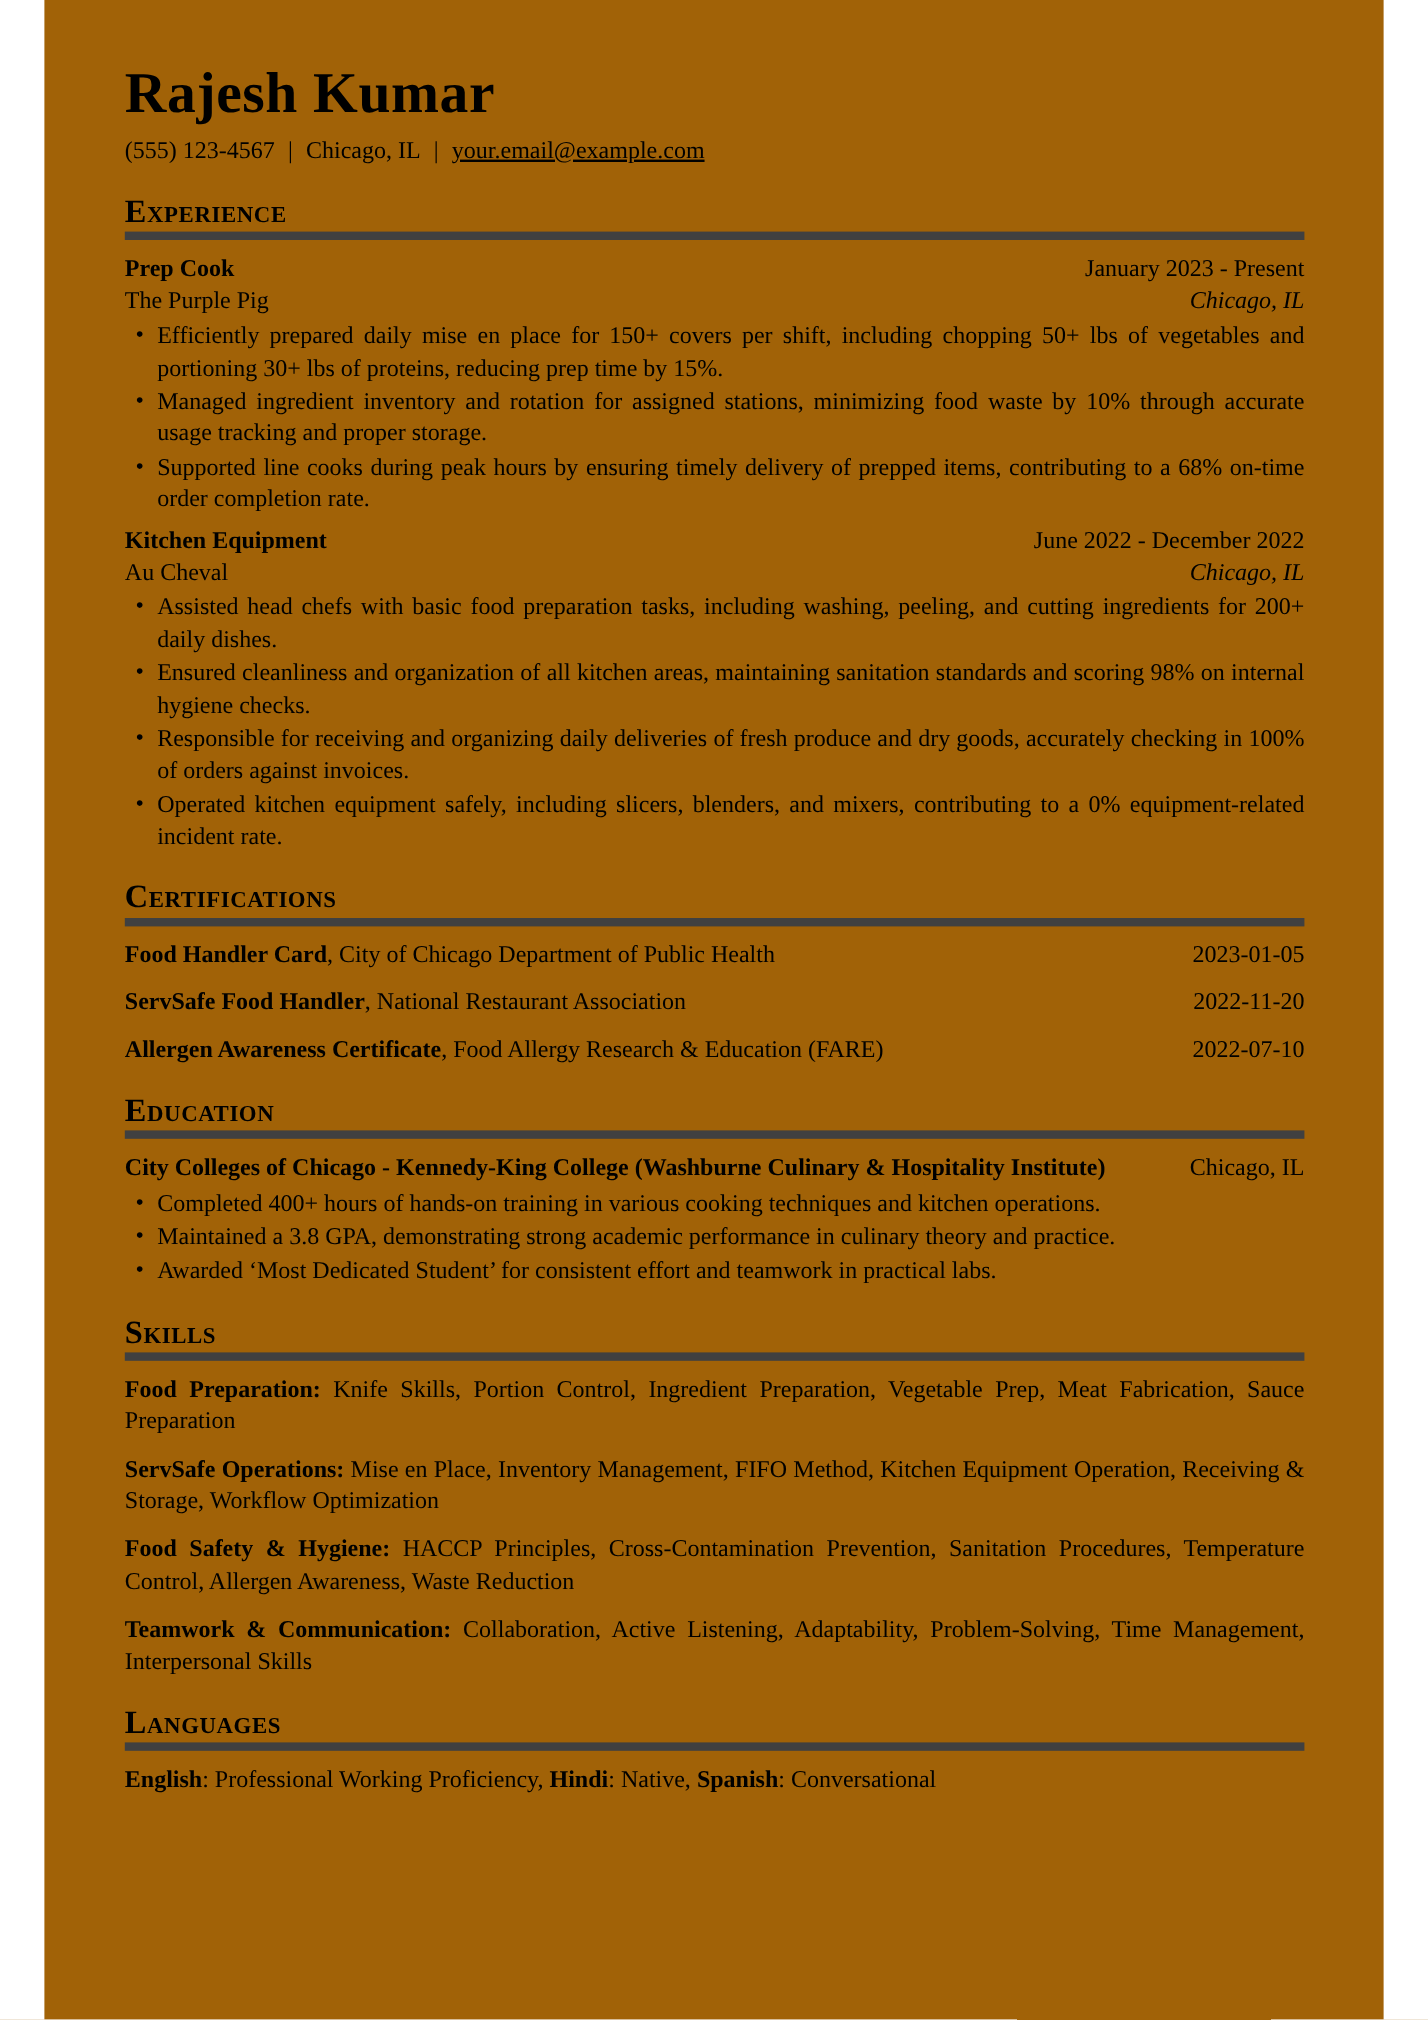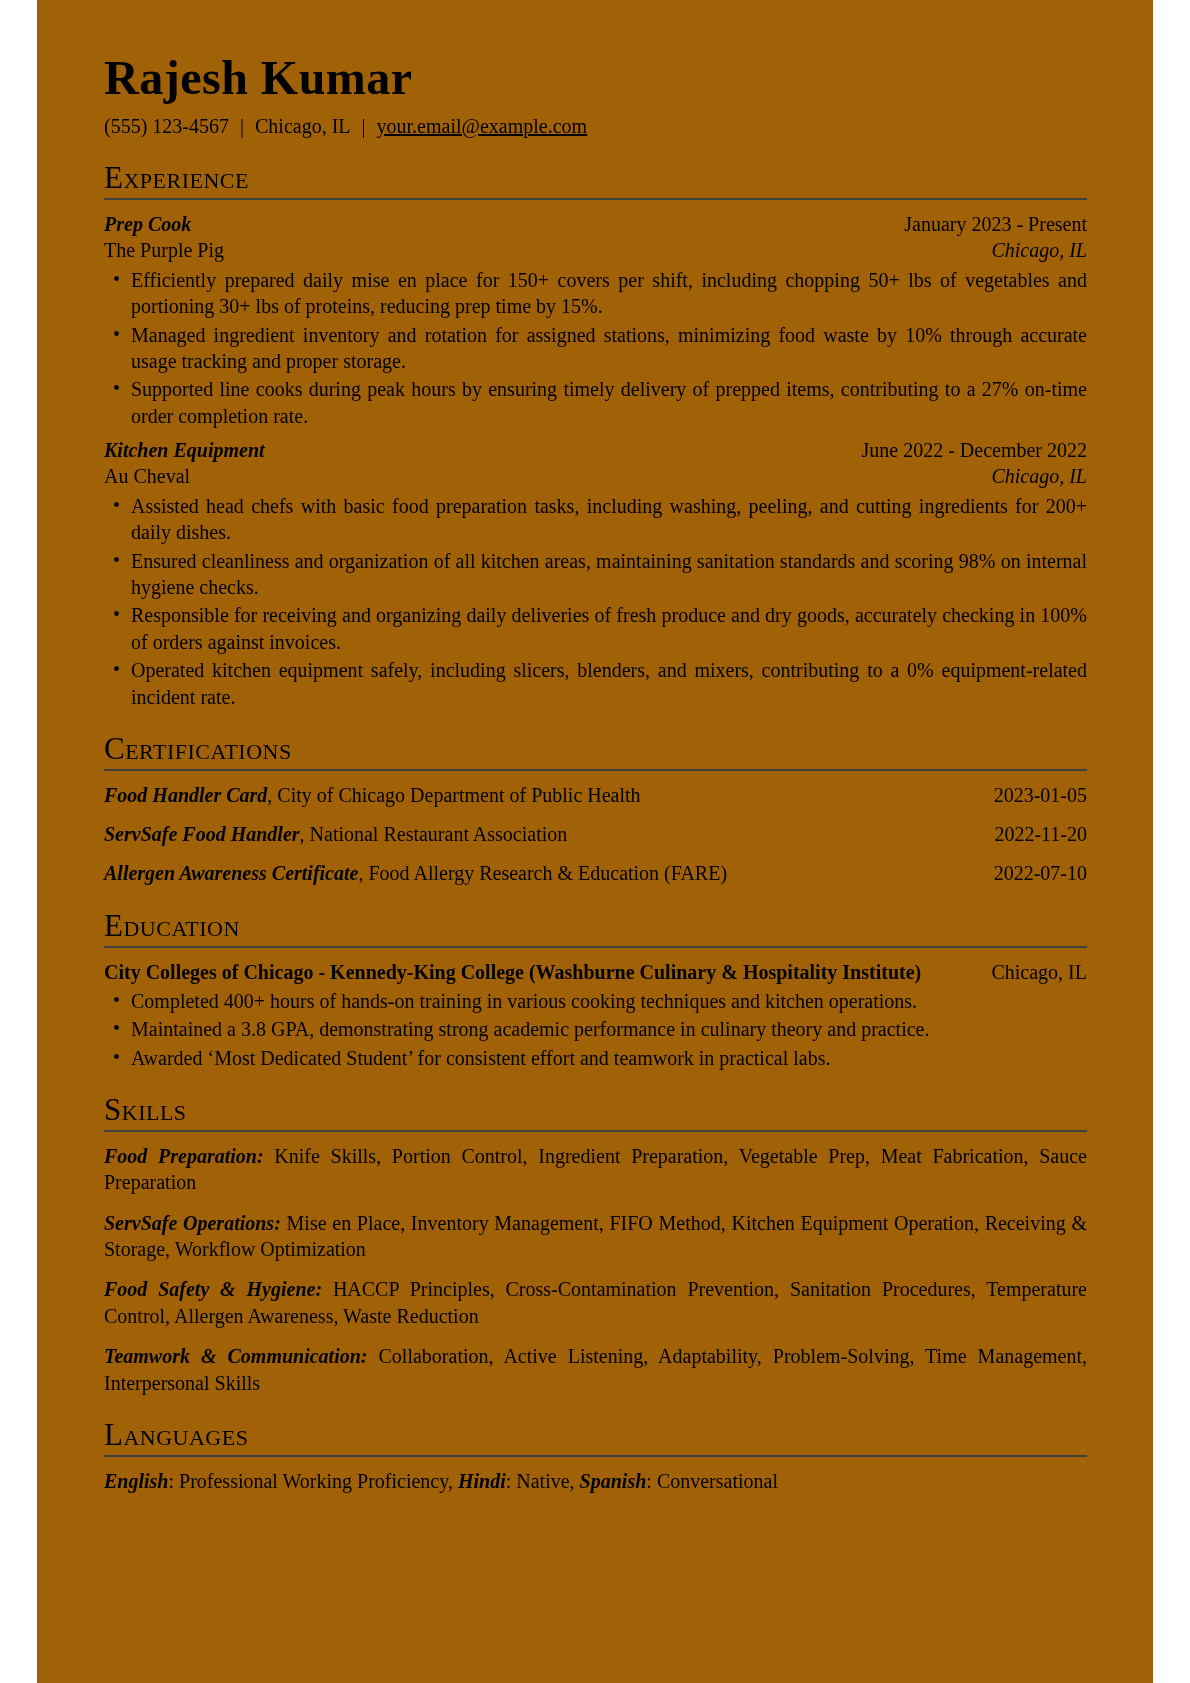--- a/index.html
+++ b/index.html
@@ -8,43 +8,43 @@
     min-height: 1683px;
     box-sizing: border-box;
     margin: 0 auto;
     background: #a16207;
     color: #000000;
     padding: 52px 66px 40px 67px;
     font-family: "Liberation Serif", "DejaVu Serif", serif;
     font-size: 20px;
     line-height: 1.32;
   }
-  .bold { font-weight: bold; font-style: italic; }
+  .bold { font-weight: bold; }
   .italic { font-style: italic; }
 
   h1.name {
     margin: 0;
     font-size: 48px;
     line-height: 1.08;
     font-weight: bold;
     letter-spacing: 0.5px;
   }
   .contact { margin-top: 9px; }
   .contact .sep { margin: 0 11px; }
   a.email-link { color: #000000; text-decoration: underline; }
 
   h2.sec {
-    font-size: 31px;
-    font-weight: normal;
+    font-size: 27px;
+    font-weight: bold;
     font-variant: small-caps;
     letter-spacing: 0.5px;
     line-height: 1.12;
     margin: 22px 0 11px 0;
     padding-bottom: 2px;
-    border-bottom: 2px solid #404040;
+    border-bottom: 7px solid #404040;
   }
 
   .row { display: flex; justify-content: space-between; align-items: baseline; }
   .job + .job { margin-top: 7px; }
 
   ul.bullets { list-style: none; margin: 3px 0 8px 0; padding: 0; }
   ul.bullets li {
     position: relative;
     padding-left: 27px;
     margin: 2px 0;
@@ -102,21 +102,21 @@
         <span class="bold">Prep Cook</span>
         <span>January 2023 - Present</span>
       </div>
       <div class="row">
         <span>The Purple Pig</span>
         <span class="italic">Chicago, IL</span>
       </div>
       <ul class="bullets">
         <li>Efficiently prepared daily mise en place for 150+ covers per shift, including chopping 50+ lbs of vegeta­bles and portioning 30+ lbs of proteins, reducing prep time by 15%.</li>
         <li>Managed ingredient inventory and rotation for assigned stations, minimizing food waste by 10% through accurate usage tracking and proper storage.</li>
-        <li>Supported line cooks during peak hours by ensuring timely delivery of prepped items, contributing to a 27% on-time order completion rate.</li>
+        <li>Supported line cooks during peak hours by ensuring timely delivery of prepped items, contributing to a 68% on-time order completion rate.</li>
       </ul>
     </div>
 
     <div class="job">
       <div class="row">
         <span class="bold">Kitchen Equipment</span>
         <span>June 2022 - December 2022</span>
       </div>
       <div class="row">
         <span>Au Cheval</span>

